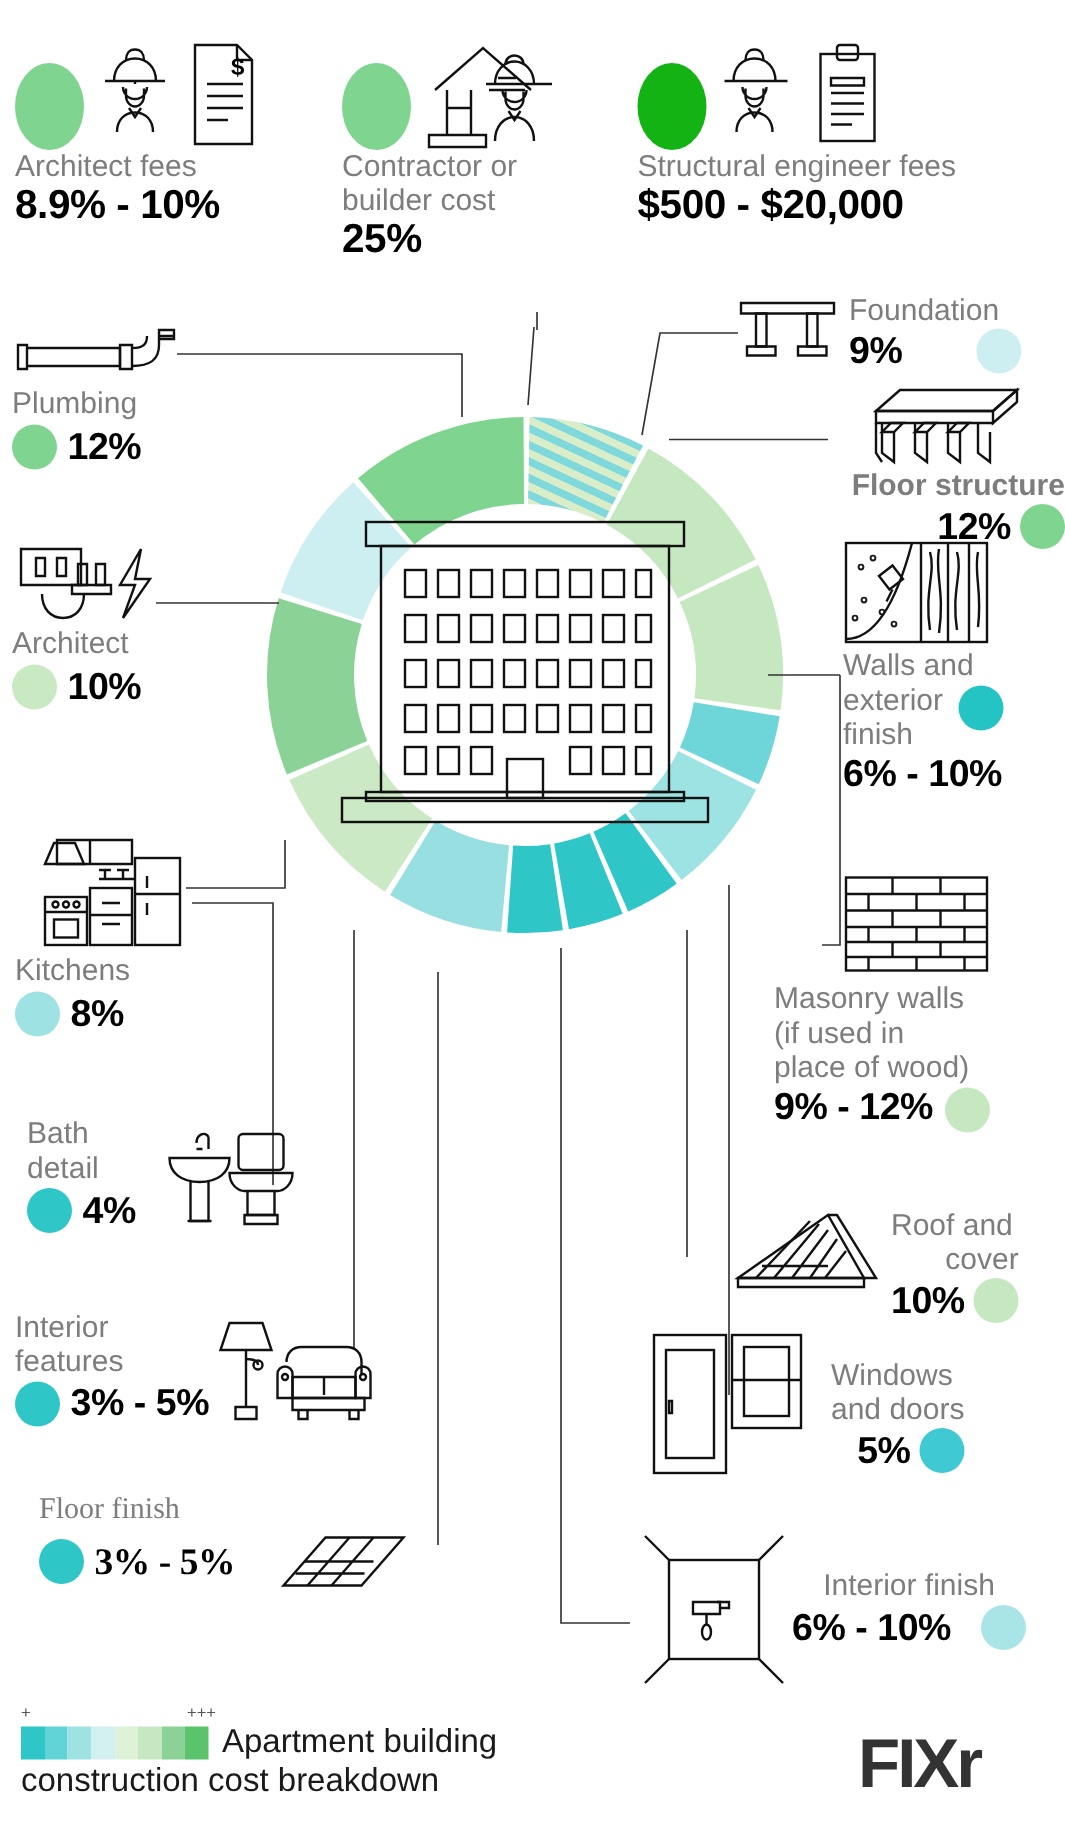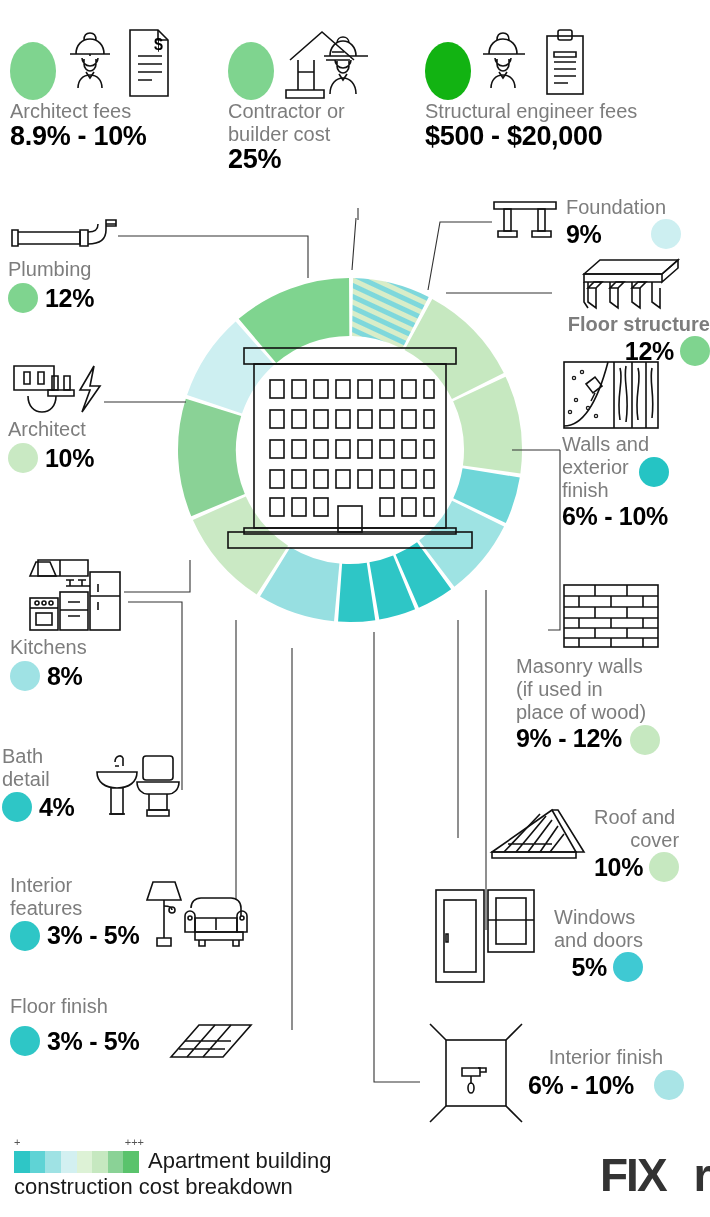--- a/index.html
+++ b/index.html
@@ -23,21 +23,21 @@
   .ln{stroke:#1a1a1a;stroke-width:1.3;fill:none;}
   .ln2{stroke:#111;stroke-width:1.6;fill:none;}
   .leader{stroke:#333;stroke-width:1.1;fill:none;}
 
   
   .legend-bar{display:flex;width:125px;height:22px;}
   .legend-bar div{flex:1 1 auto;}
   .foot-title{font-size:22px;line-height:25px;color:#1a1a1a;}
   .plus{font-size:11px;color:#555;}
 
-  .logo{font-size:46px;font-weight:bold;letter-spacing:-2px;color:#333;margin-left:28px;}
+  .logo{font-size:46px;font-weight:bold;letter-spacing:-2px;color:#333;}
 
   .inline{display:flex;align-items:center;gap:7px;}
   .rt{text-align:right;}
 </style>
 </head>
 <body>
 
 <div class="stage">
 
   <div class="hdr" style="left:10px;top:22px;width:200px;">
@@ -238,21 +238,21 @@
       <rect class="ln2" x="50" y="42" width="28" height="38"></rect>
       <path class="ln2" d="M58 52h12M58 66h12M50 60h28"></path>
     </svg>
     <div class="lbl">Kitchens</div>
     <div class="inline" style="margin-top:2px;">
       <span class="dot" style="width:30px;height:30px;background:#9fe2e4"></span>
       <span class="val">8%</span>
     </div>
   </div>
 
-  <div class="abs" style="left:2px;top:745px;width:200px;">
+  <div class="abs" style="left:18px;top:745px;width:200px;">
     <div style="display:flex;align-items:flex-end;">
       <div>
         <div class="lbl">Bath</div>
         <div class="lbl">detail</div>
         <div class="inline" style="margin-top:1px;">
           <span class="dot" style="width:30px;height:30px;background:#2ec6c6"></span>
           <span class="val">4%</span>
         </div>
       </div>
       <svg width="110" height="72" viewBox="0 0 110 72" style="margin-left:2px;">
@@ -289,21 +289,21 @@
         <circle class="ln2" cx="51" cy="46" r="2"></circle>
           <circle class="ln2" cx="103" cy="46" r="2"></circle>
         <path class="ln2" d="M56 46h42v14H56z"></path>
         <path class="ln2" d="M77 46v12"></path>
         <path class="ln2" d="M56 60h48v8H56z"></path>
         <path class="ln2" d="M60 68v6h6v-6M94 68v6h6v-6"></path>
       </svg>
     </div>
   </div>
 
-  <div class="abs" style="left:10px;top:995px;width:280px;">
+  <div class="abs" style="left:26px;top:995px;width:280px;font-family:Liberation Serif, serif;">
     <div class="lbl">Floor finish</div>
     <div style="display:flex;align-items:center;margin-top:1px;">
       <span class="dot" style="width:30px;height:30px;background:#2ec6c6"></span>
       <span class="val" style="margin-left:7px;">3% - 5%</span>
       <svg width="112" height="44" viewBox="0 0 112 44" style="margin-left:4px;">
         <path class="ln2" d="M28 38L56 6h52L80 38z"></path>
         <path class="ln2" d="M44 38L72 6M60 38L88 6M42 22h46M36 30h46"></path>
       </svg>
     </div>
   </div>

